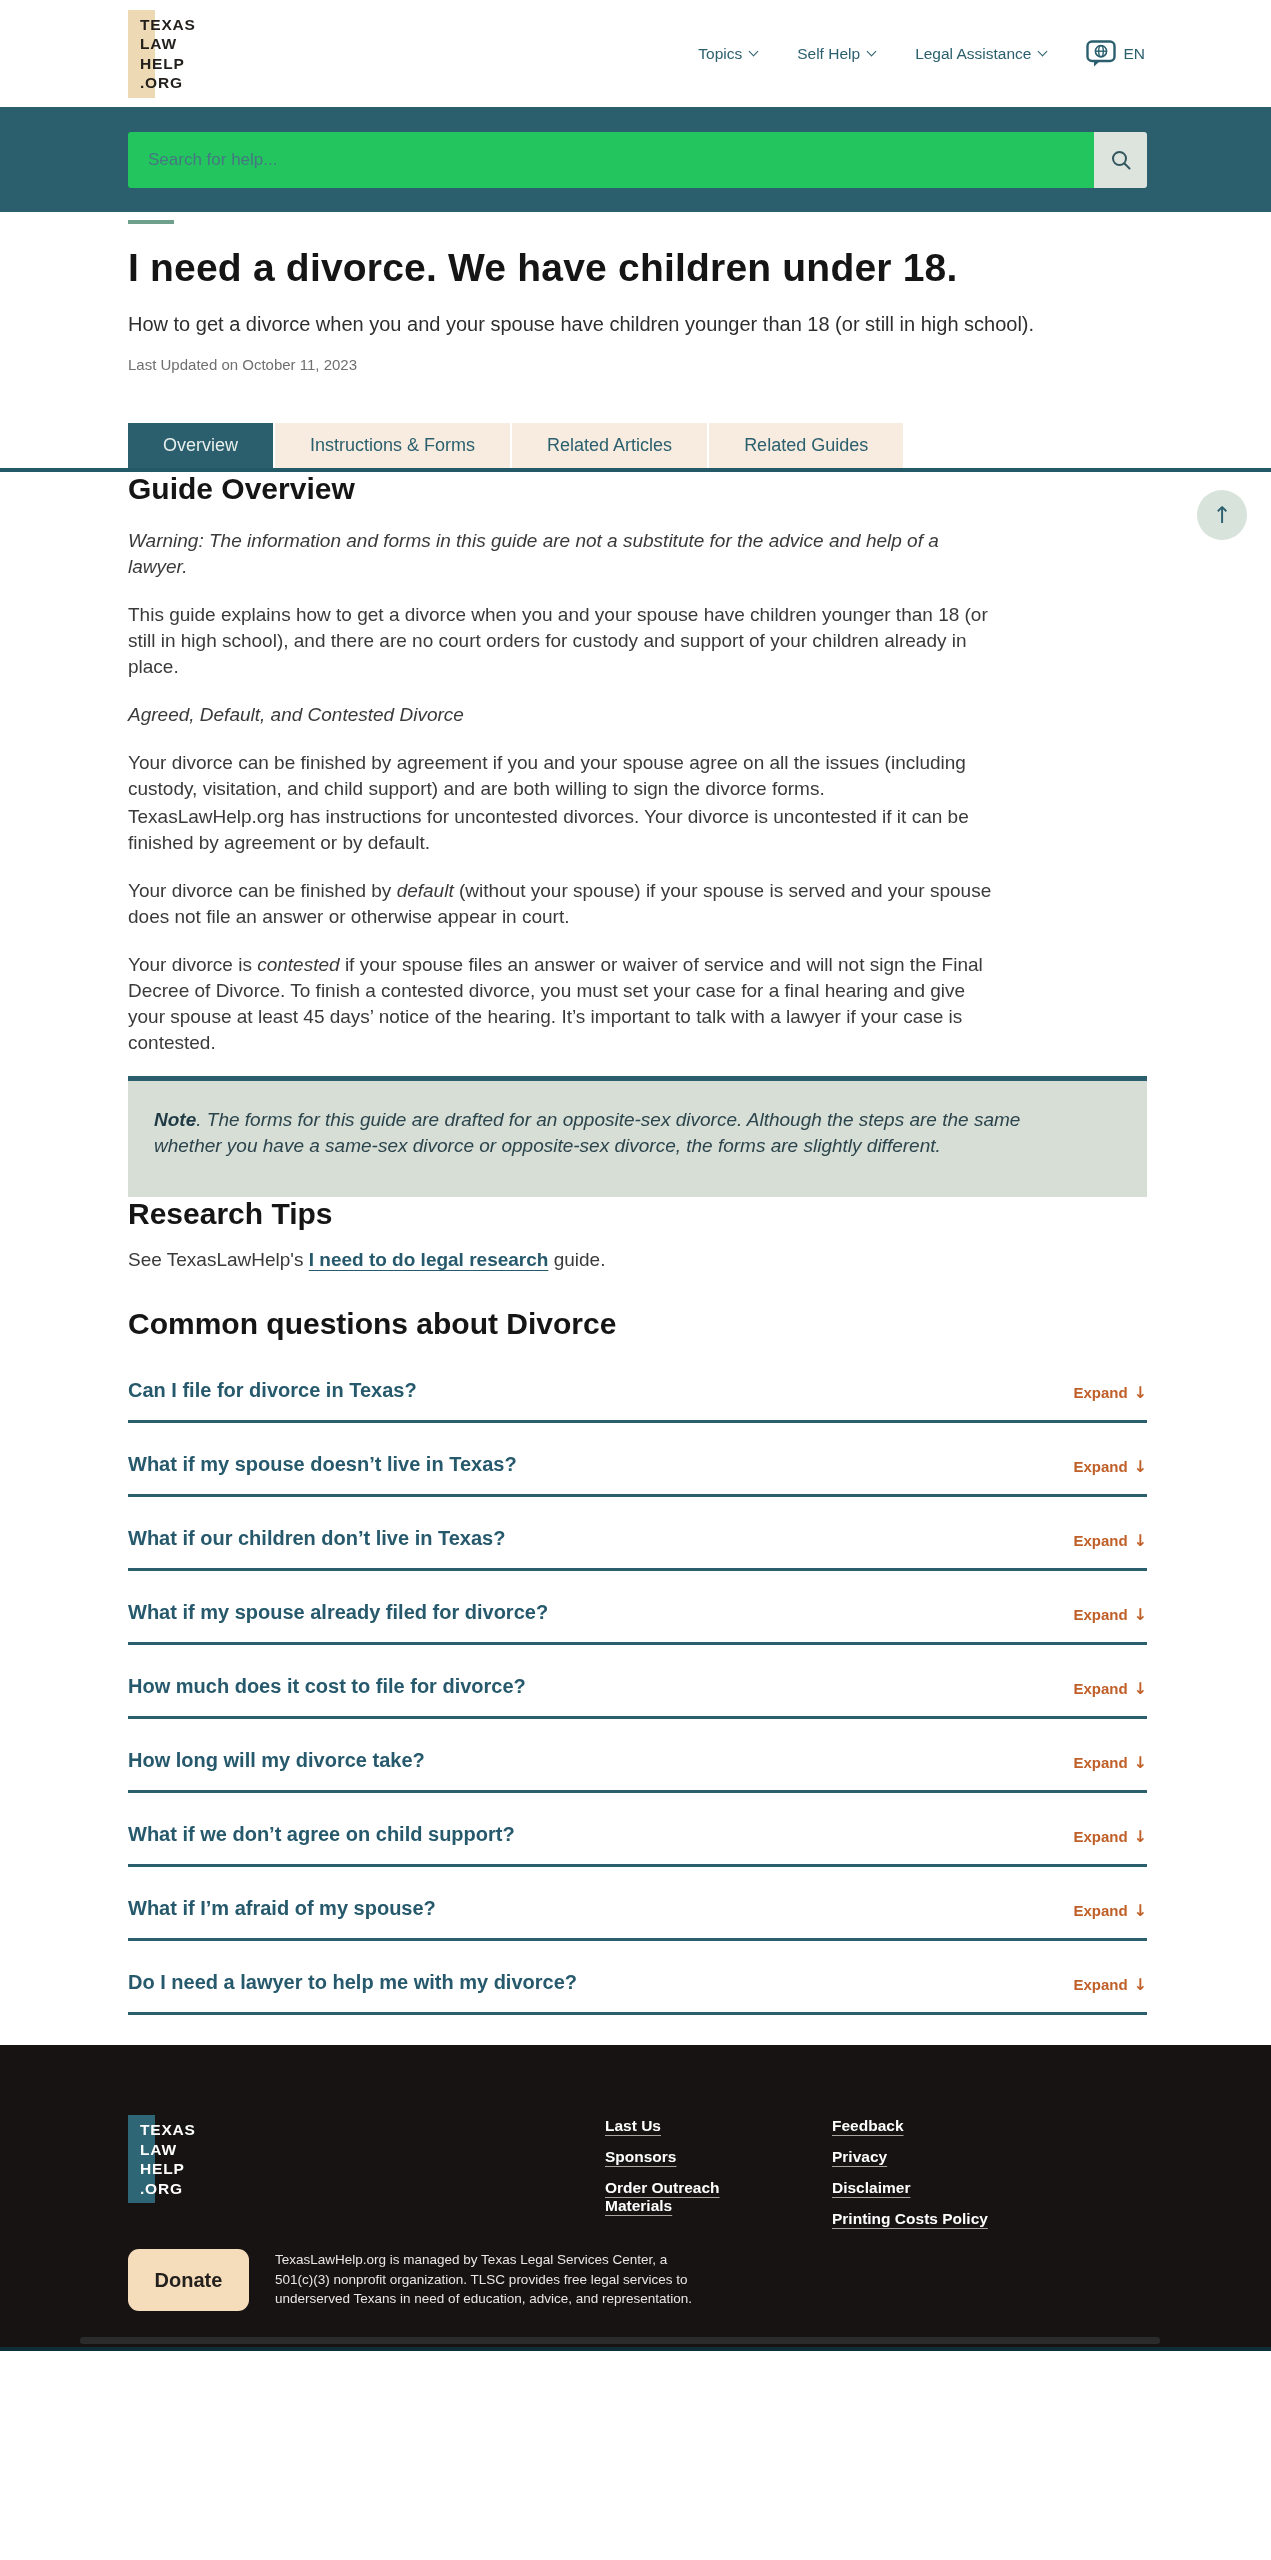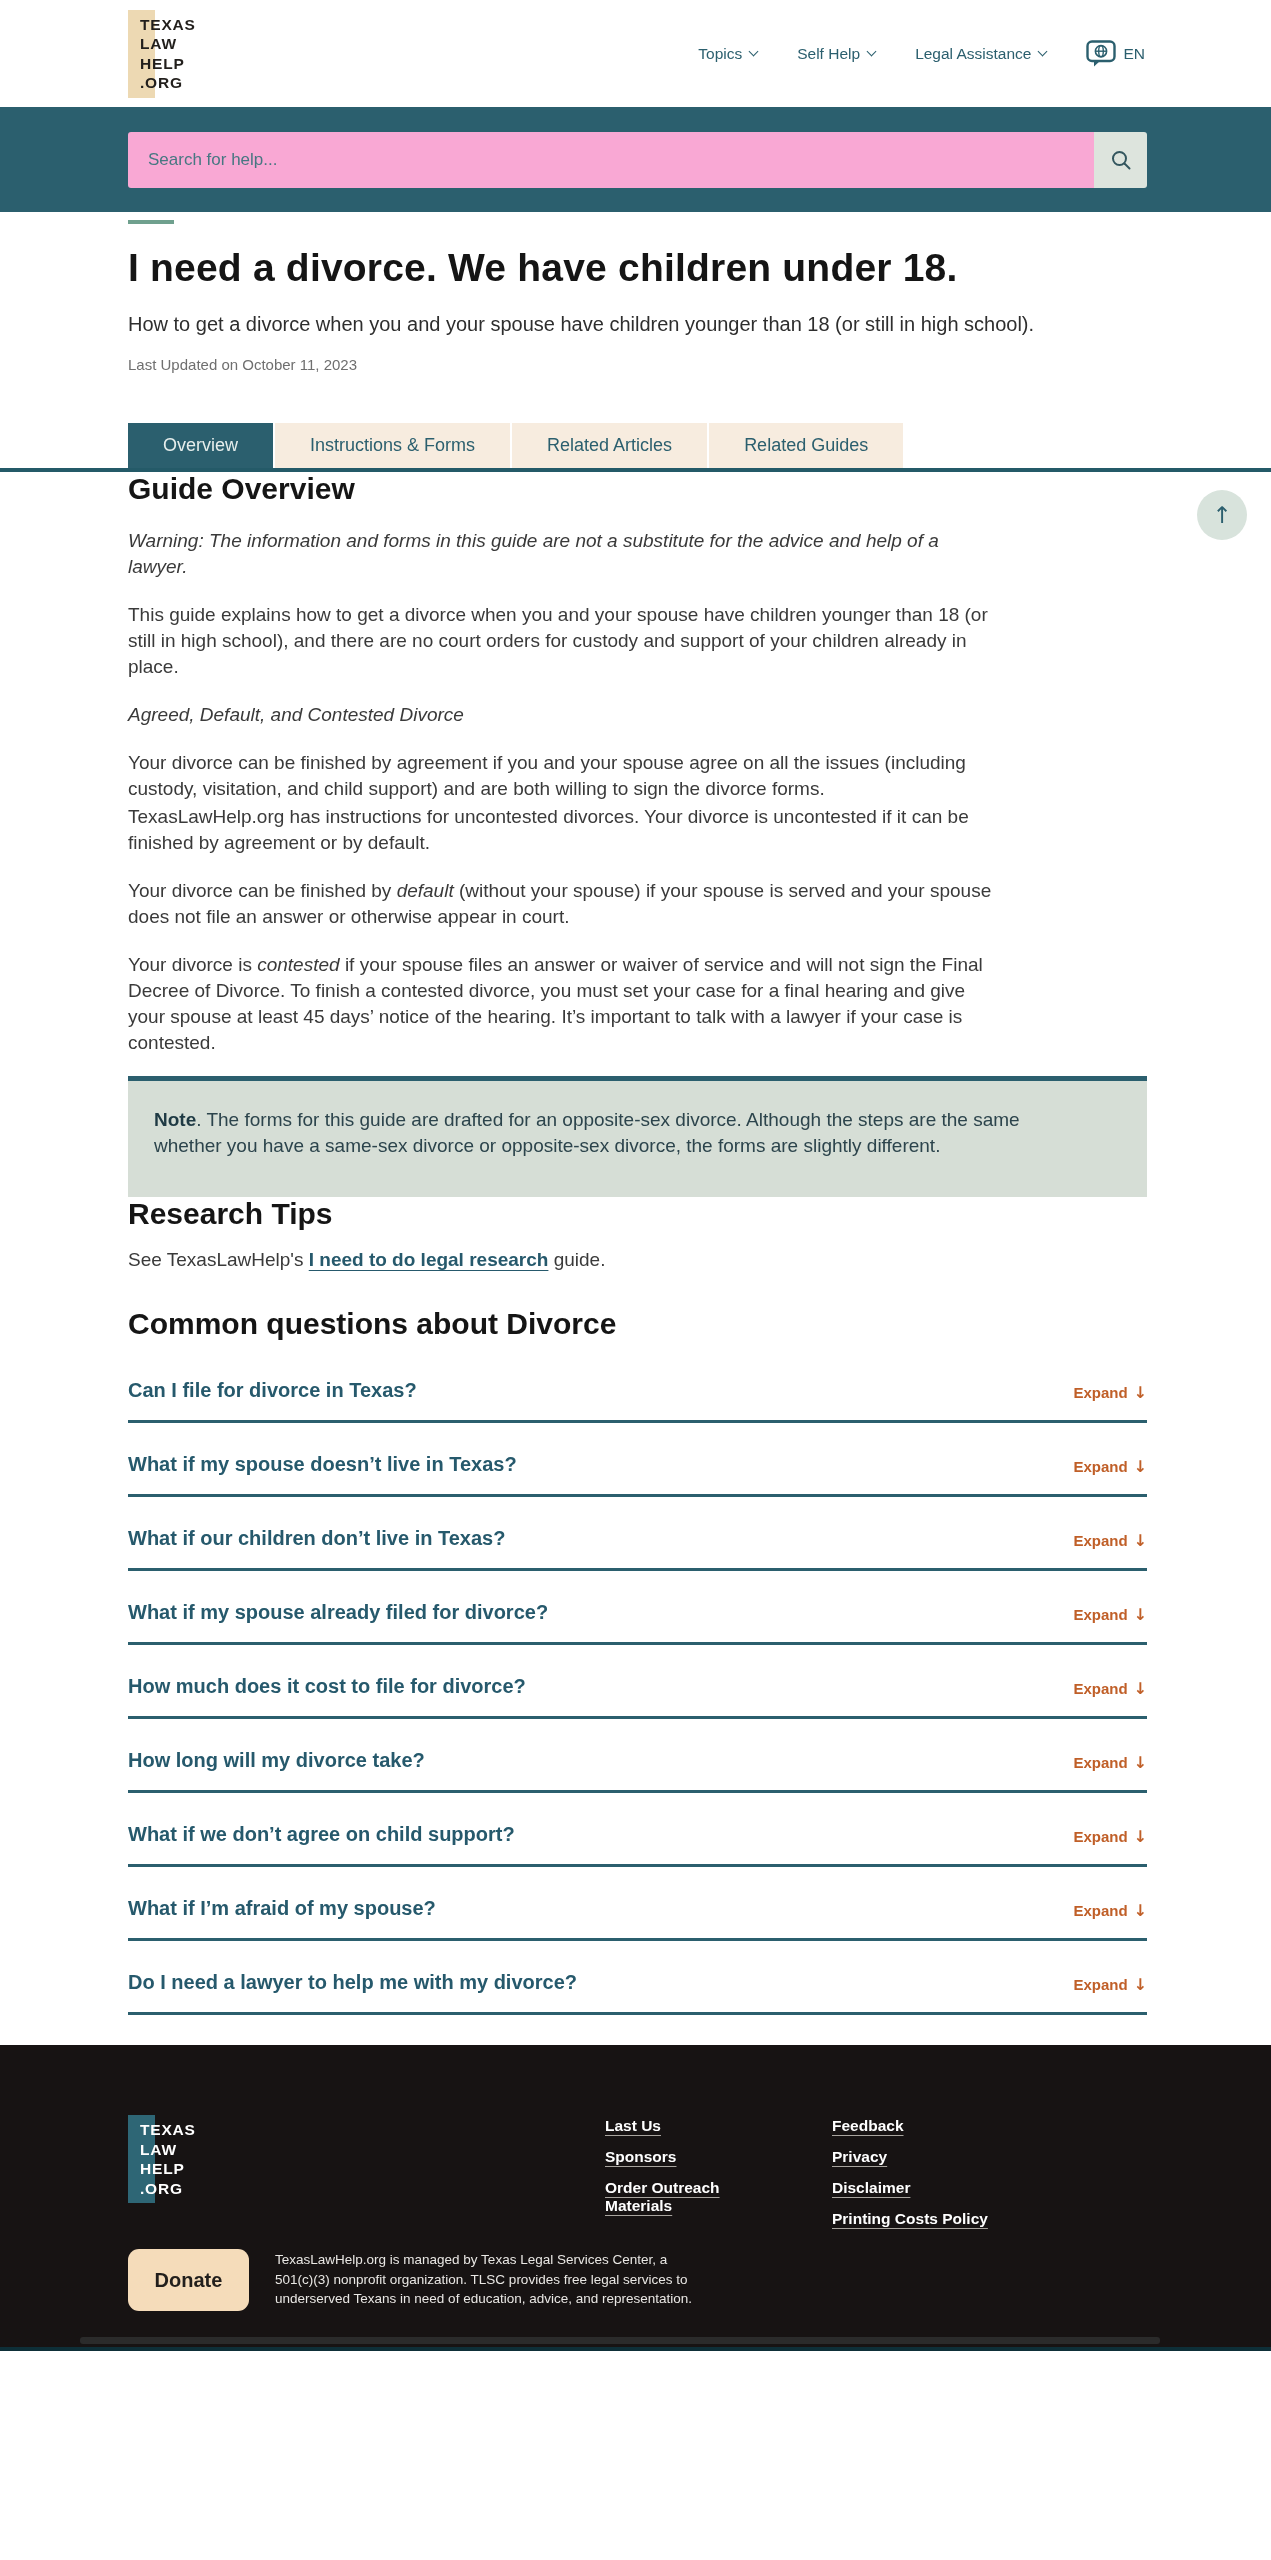--- a/index.html
+++ b/index.html
@@ -21,21 +21,21 @@
   .nav { display:flex; align-items:center; gap:40px; }
   .nav-item { display:flex; align-items:center; gap:8px; color:#2b5f6e; font-size:15.5px; cursor:pointer; }
   .chev { width:7px; height:7px; border-right:1.8px solid #2b5f6e; border-bottom:1.8px solid #2b5f6e;
           transform:rotate(45deg); margin-top:-4px; }
   .lang { display:flex; align-items:center; gap:7px; color:#2b5f6e; font-size:15.5px; cursor:pointer; }
   
   .search-band { background:#2b5f6e; height:105px; display:flex; align-items:center;
                  padding:0 124px 0 128px; }
   .search-box { display:flex; width:100%; height:56px; border-radius:3px; overflow:hidden; }
   .search-input { flex:1; border:none; outline:none; padding:0 20px; font-size:17px;
-                  font-family:inherit; color:#2b5f6e; background:#f9a8d4; }
+                  font-family:inherit; color:#2b5f6e; background:#22c55e; }
   .search-input::placeholder { color:#477782; }
   .search-btn { width:53px; background:#dde4dd; border:none; display:flex;
                 align-items:center; justify-content:center; cursor:pointer; }
   
   .container { padding-left:128px; width:1147px; }
   
   .eyebrow { margin-top:80px; font-size:14px; font-weight:bold; letter-spacing:0.6px; color:#1e1e1e; }
   .eyebrow-rule { width:46px; height:4px; background:#6fa08e; margin-top:8px; }
   .page-title { margin:20px 0 0 0; font-size:39px; line-height:47px; font-weight:bold;
                 color:#151515; letter-spacing:0.2px; }
@@ -52,21 +52,21 @@
   .tab.active { background:#2b5f6e; color:#e6eeec; }
   .tab-rule { height:4px; background:#245a68; width:1271px; }
   
   h2.section { font-size:30px; line-height:34px; font-weight:bold; color:#151515; margin:0; }
   .mt-h2 { margin-top:52px; }
   .para { max-width:865px; font-size:19px; line-height:26px; color:#3a3a3a; margin:22px 0 0 0; }
   .italic { font-style:italic; }
   .tight { margin-top:2px; }
   .note-box { margin-top:20px; width:1019px; background:#d6ded6; border-top:5px solid #2b5f6e;
               padding:26px 26px 38px 26px; }
-  .note-box .para { margin:0; max-width:870px; color:#2c444c; }
+  .note-box .para { margin:0; max-width:870px; color:#2c444c;font-style:italic; }
   .note-label { font-weight:bold; color:#1f3a44; }
   .research-p { margin-top:18px; font-size:19px; color:#3a3a3a; }
   .text-link { color:#26596c; font-weight:bold; text-decoration:underline;
                text-underline-offset:4px; cursor:pointer; }
   
   .faq-list { margin-top:38px; }
   .faq-row { width:1019px; display:flex; justify-content:space-between; align-items:flex-start;
              border-bottom:3px solid #2b5f6e; padding-bottom:18px; margin-bottom:30px; cursor:pointer; }
   .faq-q { font-size:20px; font-weight:bold; color:#26596c; }
   .expand { display:flex; align-items:center; gap:6px; margin-top:4px; color:#c05f28;

